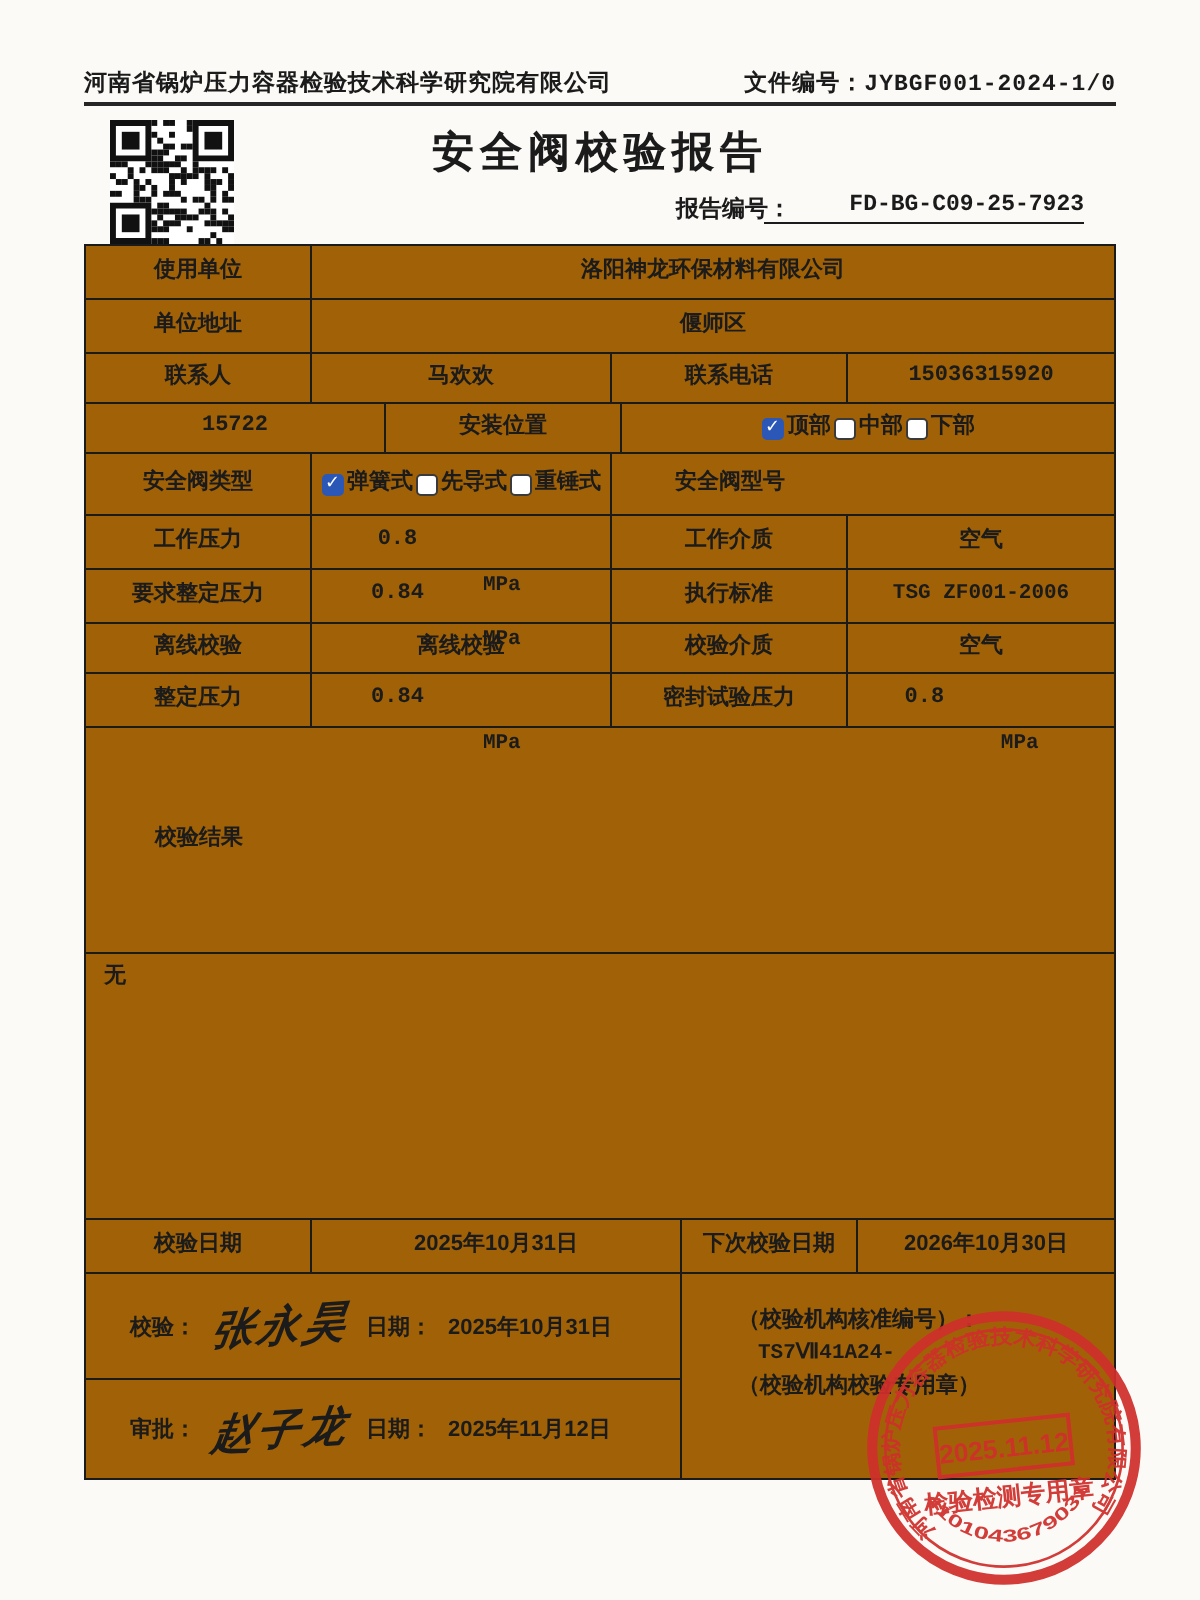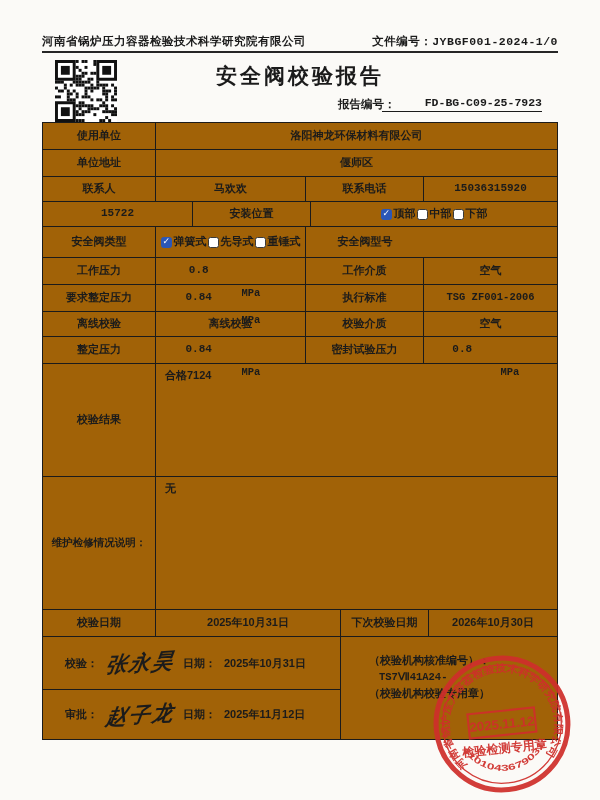--- a/index.html
+++ b/index.html
@@ -317,25 +317,23 @@
       </div>
       <div class="td w3">密封试验压力</div>
       <div class="td w4 unitcell">
         <span class="val mono">0.8</span>
         <span class="unit">MPa</span>
       </div>
     </div>
 
     <div class="tr" style="height:113px">
       <div class="td w1">校验结果</div>
-      <div class="td w4 top-left">合格7124</div>
     </div>
 
     <div class="tr" style="height:133px">
-      <div class="td w1" style="font-size:10.5px">维护检修情况说明：</div>
       <div class="td w4 top-left">无</div>
     </div>
 
     <div class="tr" style="height:27px">
       <div class="td w1">校验日期</div>
       <div class="td d2">2025年10月31日</div>
       <div class="td d3" style="font-size:11px">下次校验日期</div>
       <div class="td w4">2026年10月30日</div>
     </div>
 

